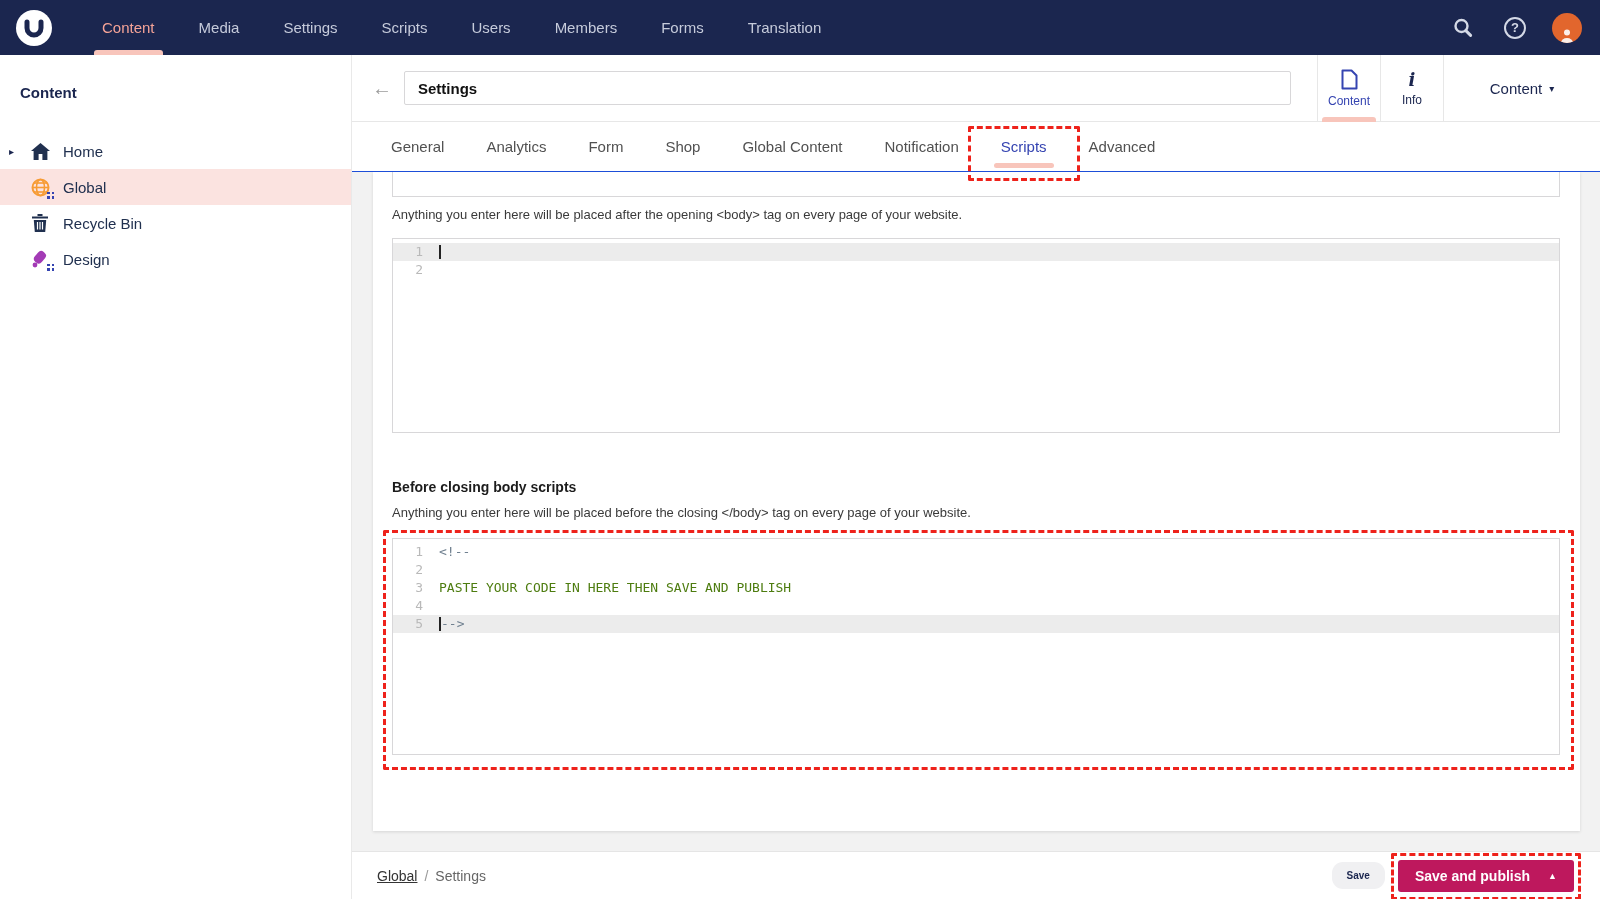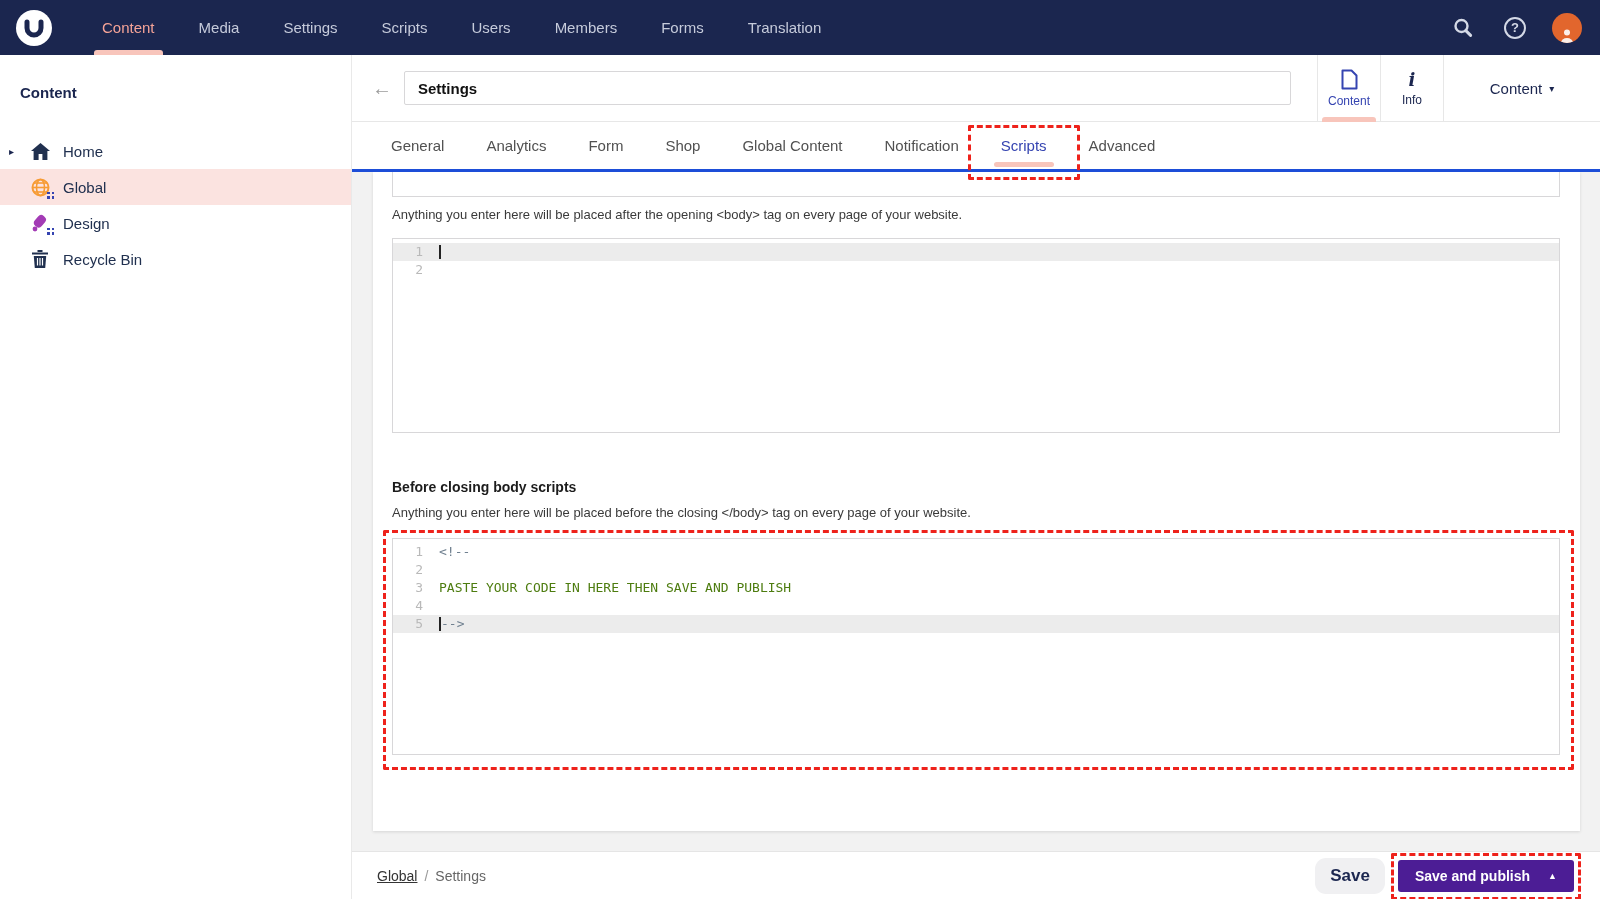--- a/index.html
+++ b/index.html
@@ -39,21 +39,21 @@
   .header-apps { position:absolute; right:0; top:0; height:67px; display:flex; }
   .app-tab { width:63px; height:67px; border-left:1px solid #e7e7e7; display:flex; flex-direction:column; align-items:center; justify-content:center; gap:4px; cursor:pointer; position:relative; }
   .app-tab .lbl { font-size:12px; color:#1b264f; }
   .app-tab.active .lbl { color:#3544b1; }
   .app-tab.active .app-underline { position:absolute; left:4px; right:4px; bottom:0; height:5px; background:#f8c5bb; border-radius:3px 3px 0 0; }
   .info-i { font-family:"DejaVu Serif", serif; font-style:italic; font-weight:bold; font-size:18px; color:#1b264f; line-height:18px; }
   .actions-cell { width:157px; height:67px; border-left:1px solid #e7e7e7; display:flex; align-items:center; justify-content:center; font-size:15px; color:#1b264f; cursor:pointer; gap:7px; }
   .actions-cell .caret { font-size:10px; color:#1b264f; }
 
   
-  .tab-row { height:50px; border-bottom:3px solid #1d4ed8; display:flex; align-items:center; padding-left:18px; background:#fff; position:relative; z-index:5; }
+  .tab-row { height:50px; border-bottom:1px solid #1d4ed8; display:flex; align-items:center; padding-left:18px; background:#fff; position:relative; z-index:5; }
   .ctab { position:relative; padding:0 21px; height:50px; display:flex; align-items:center; font-size:15px; color:#515151; cursor:pointer; }
   .ctab.active { color:#3544b1; }
   .ctab.active .ctab-underline { position:absolute; left:14px; right:14px; bottom:4px; height:5px; background:#f8c5bb; border-radius:3px; }
   .ctab.active .hl-box { position:absolute; left:-12px; right:-12px; top:4px; bottom:-9px; border:3px dashed #ee221b; border-radius:2px; pointer-events:none; }
 
   
   .scroll-area { flex:1; background:#f2f2f2; padding:0 20px 20px 21px; overflow:hidden; }
   .card { background:#fff; height:659px; box-shadow:0 1px 3px rgba(0,0,0,.12); padding:0 20px 0 19px; }
 
   .editor-box { border:1px solid #d8d7d9; background:#fff; position:relative; font-family:"DejaVu Sans Mono", monospace; font-size:13px; }
@@ -73,24 +73,24 @@
   .hl-wrap { position:relative; margin-top:18px; }
   .hl-wrap .hl-box { position:absolute; left:-9px; right:-14px; top:-8px; bottom:-15px; border:3px dashed #ee221b; border-radius:2px; pointer-events:none; }
 
   
   .footer { height:48px; background:#fff; border-top:1px solid #e5e5e5; display:flex; align-items:center; padding:0 26px 0 25px; position:relative; z-index:6; }
   .breadcrumb { font-size:14px; display:flex; gap:7px; align-items:center; }
   .breadcrumb .link { color:#333; text-decoration:underline; cursor:pointer; }
   .breadcrumb .sep { color:#999; }
   .breadcrumb .current { color:#666; }
   .footer-buttons { margin-left:auto; display:flex; align-items:center; gap:13px; }
-  .btn-save { background:#f0f0f2; color:#1b264f; font-weight:bold; font-size:17px; border:none; border-radius:11px; padding:8px 15px; cursor:pointer; font-family:"Liberation Sans", sans-serif; }
+  .btn-save { background:#f0f0f2; color:#1b264f; font-weight:bold; font-size:10px; border:none; border-radius:11px; padding:8px 15px; cursor:pointer; font-family:"Liberation Sans", sans-serif; }
   .btn-publish-wrap { position:relative; }
   .btn-publish-wrap .hl-box { position:absolute; left:-7px; right:-7px; top:-7px; bottom:-8px; border:3px dashed #ee221b; border-radius:2px; pointer-events:none; }
-  .btn-publish { background:#4c1d95; color:#fff; font-weight:bold; font-size:14px; border:none; border-radius:3px; padding:8px 17px; cursor:pointer; display:flex; align-items:center; gap:18px; font-family:"Liberation Sans", sans-serif; }
+  .btn-publish { background:#be185d; color:#fff; font-weight:bold; font-size:14px; border:none; border-radius:3px; padding:8px 17px; cursor:pointer; display:flex; align-items:center; gap:18px; font-family:"Liberation Sans", sans-serif; }
   .btn-publish .caret-up { font-size:9px; }
 </style>
 </head>
 <body>
 
 <div class="topnav">
   <div class="logo">
     <svg width="22" height="22" viewBox="0 0 22 22">
       <path d="M4 5 v6 a7 7 0 0 0 14 0 v-6" fill="none" stroke="#1b264f" stroke-width="5" stroke-linecap="round"></path>
     </svg>
@@ -166,51 +166,51 @@
             <line x1="2.5" y1="14" x2="16.5" y2="14" stroke="#f79c35" stroke-width="1.6"></line>
           </svg>
         <span class="doc-dots">
             <i></i>
             <i></i>
             <i></i>
             <i></i>
           </span>
       </span>
       <span>Global</span>
-    </div>
-
-    <div class="tree-item">
-      <span class="tree-icon">
-        <svg width="19" height="19" viewBox="0 0 19 19">
-            <rect x="4" y="1" width="9" height="13" rx="4" transform="rotate(40 9 8)" fill="#a33bb5"></rect>
-            <circle cx="4" cy="15" r="2.4" fill="#a33bb5"></circle>
-          </svg>
-        <span class="doc-dots">
-            <i></i>
-            <i></i>
-            <i></i>
-            <i></i>
-          </span>
-      </span>
-      <span>Design</span>
     </div>
 
     <div class="tree-item">
       <span class="tree-icon">
         <svg width="16" height="18" viewBox="0 0 16 18">
             <rect x="0" y="2.5" width="16" height="2" fill="#20304f"></rect>
             <rect x="5.5" y="0" width="5" height="2" fill="#20304f"></rect>
             <path d="M1.8 6 h12.4 l-1 12 h-10.4 z" fill="#20304f"></path>
             <line x1="5.5" y1="8" x2="5.5" y2="15.5" stroke="#fff" stroke-width="1.2"></line>
             <line x1="8" y1="8" x2="8" y2="15.5" stroke="#fff" stroke-width="1.2"></line>
             <line x1="10.5" y1="8" x2="10.5" y2="15.5" stroke="#fff" stroke-width="1.2"></line>
           </svg>
       </span>
       <span>Recycle Bin</span>
     </div>
+
+    <div class="tree-item">
+      <span class="tree-icon">
+        <svg width="19" height="19" viewBox="0 0 19 19">
+            <rect x="4" y="1" width="9" height="13" rx="4" transform="rotate(40 9 8)" fill="#a33bb5"></rect>
+            <circle cx="4" cy="15" r="2.4" fill="#a33bb5"></circle>
+          </svg>
+        <span class="doc-dots">
+            <i></i>
+            <i></i>
+            <i></i>
+            <i></i>
+          </span>
+      </span>
+      <span>Design</span>
+    </div>
   </div>
 
   <div class="main">
 
     <div class="editor-header">
       <span class="back-arrow">←</span>
       <input class="title-input" value="Settings" style="">
       <div class="header-apps">
         <div class="app-tab active">
           <svg width="17" height="21" viewBox="0 0 17 21">

